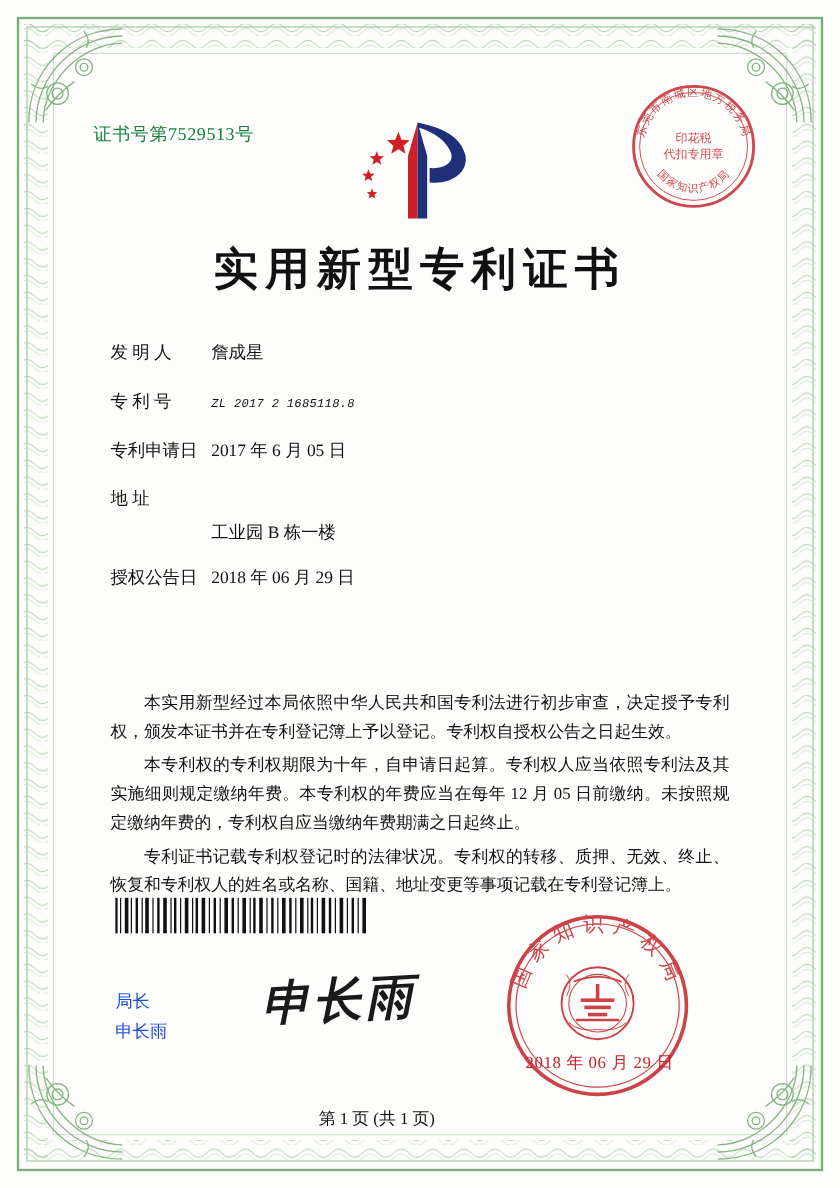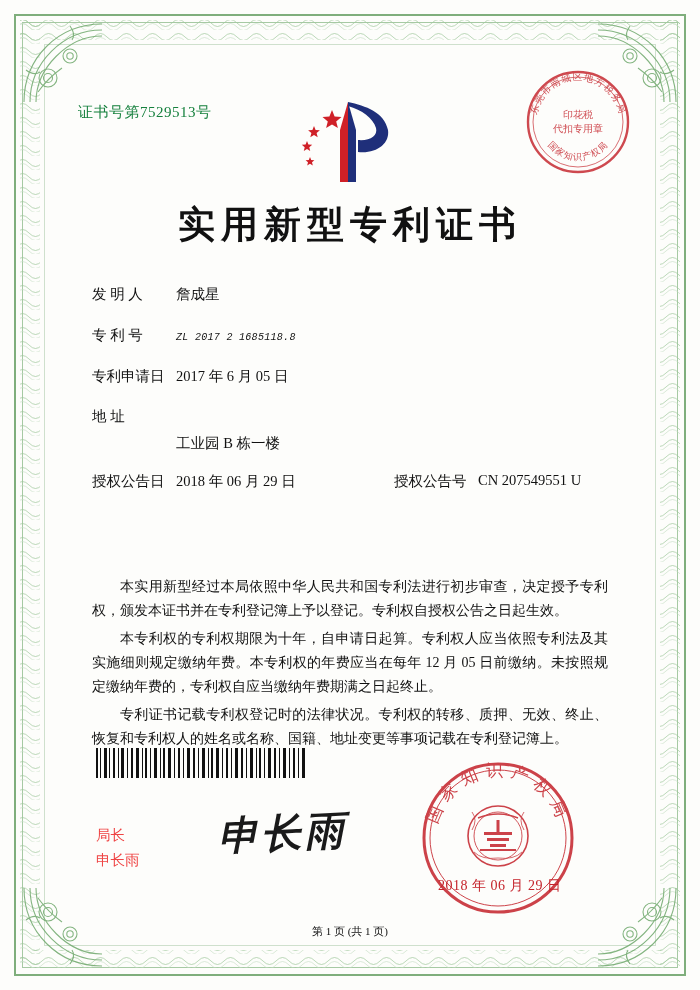--- a/index.html
+++ b/index.html
@@ -122,21 +122,20 @@
     font-style: italic;
   }
   .addr-second {
     margin: -13px 0 19px 0;
     padding-left: 84px;
     font-size: 14.5px;
   }
   .two-col {
     display: flex;
     margin-bottom: 4px;
-    gap: 12px;
   }
   .two-col .c1 { width: 290px; display: flex; }
   .two-col .c2 { display: flex; }
   .two-col .c2 .field-label { width: 84px; flex: 0 0 84px; }
 
   
   .body-text {
     position: absolute;
     left: 92px; top: 575px;
     width: 516px;
@@ -155,21 +154,21 @@
     position: absolute;
     left: 96px; top: 748px;
     width: 210px; height: 30px;
   }
 
   
   .sig-label {
     position: absolute;
     left: 96px; top: 823px;
     font-size: 14.5px;
-    color: #ef4444;
+    color: #1d4ed8;
     line-height: 1.7;
   }
   .sig-script {
     position: absolute;
     left: 218px; top: 806px;
     font-size: 40px;
     font-family: "DejaVu Serif", serif;
     font-style: italic;
     font-weight: bold;
     color: #1a1a1a;
@@ -189,23 +188,23 @@
     font-size: 14px;
     color: #c4222a;
     font-family: "Liberation Serif", serif;
     letter-spacing: .5px;
   }
 
   
   .footer {
     position: absolute;
     left: 0; top: 924px;
-    width: 700px;
+    width: 628px;
     text-align: center;
-    font-size: 11px;
+    font-size: 14px;
     color: #111;
   }
 </style>
 </head>
 <body>
 
 <div class="page">
 
   <div class="border-outer"></div>
   <div class="border-inner"></div>
@@ -337,24 +336,20 @@
 
     <div class="field-row">
       <div class="field-label sp">地 址</div>
     </div>
     <div class="addr-second">工业园 B 栋一楼</div>
 
     <div class="two-col">
       <div class="c1">
         <div class="field-label">授权公告日</div>
         <div class="field-value">2018 年 06 月 29 日</div>
-      </div>
-      <div class="c2">
-        <div class="field-label">授权公告号</div>
-        <div class="field-value">CN 207549551 U</div>
       </div>
     </div>
   </div>
 
   <div class="body-text">
     <p>本实用新型经过本局依照中华人民共和国专利法进行初步审查，决定授予专利权，颁发本证书并在专利登记簿上予以登记。专利权自授权公告之日起生效。</p>
     <p>本专利权的专利权期限为十年，自申请日起算。专利权人应当依照专利法及其实施细则规定缴纳年费。本专利权的年费应当在每年 12 月 05 日前缴纳。未按照规定缴纳年费的，专利权自应当缴纳年费期满之日起终止。</p>
     <p>专利证书记载专利权登记时的法律状况。专利权的转移、质押、无效、终止、恢复和专利权人的姓名或名称、国籍、地址变更等事项记载在专利登记簿上。</p>
   </div>
 

